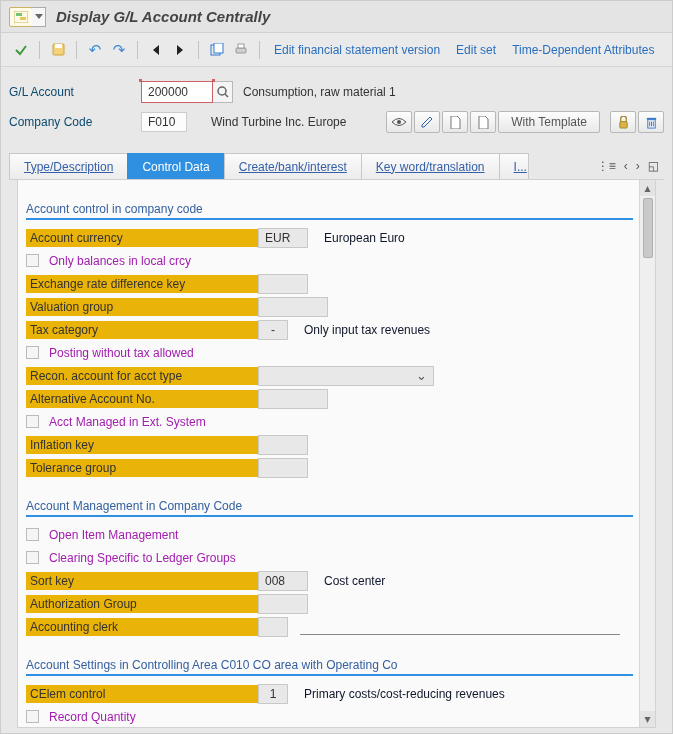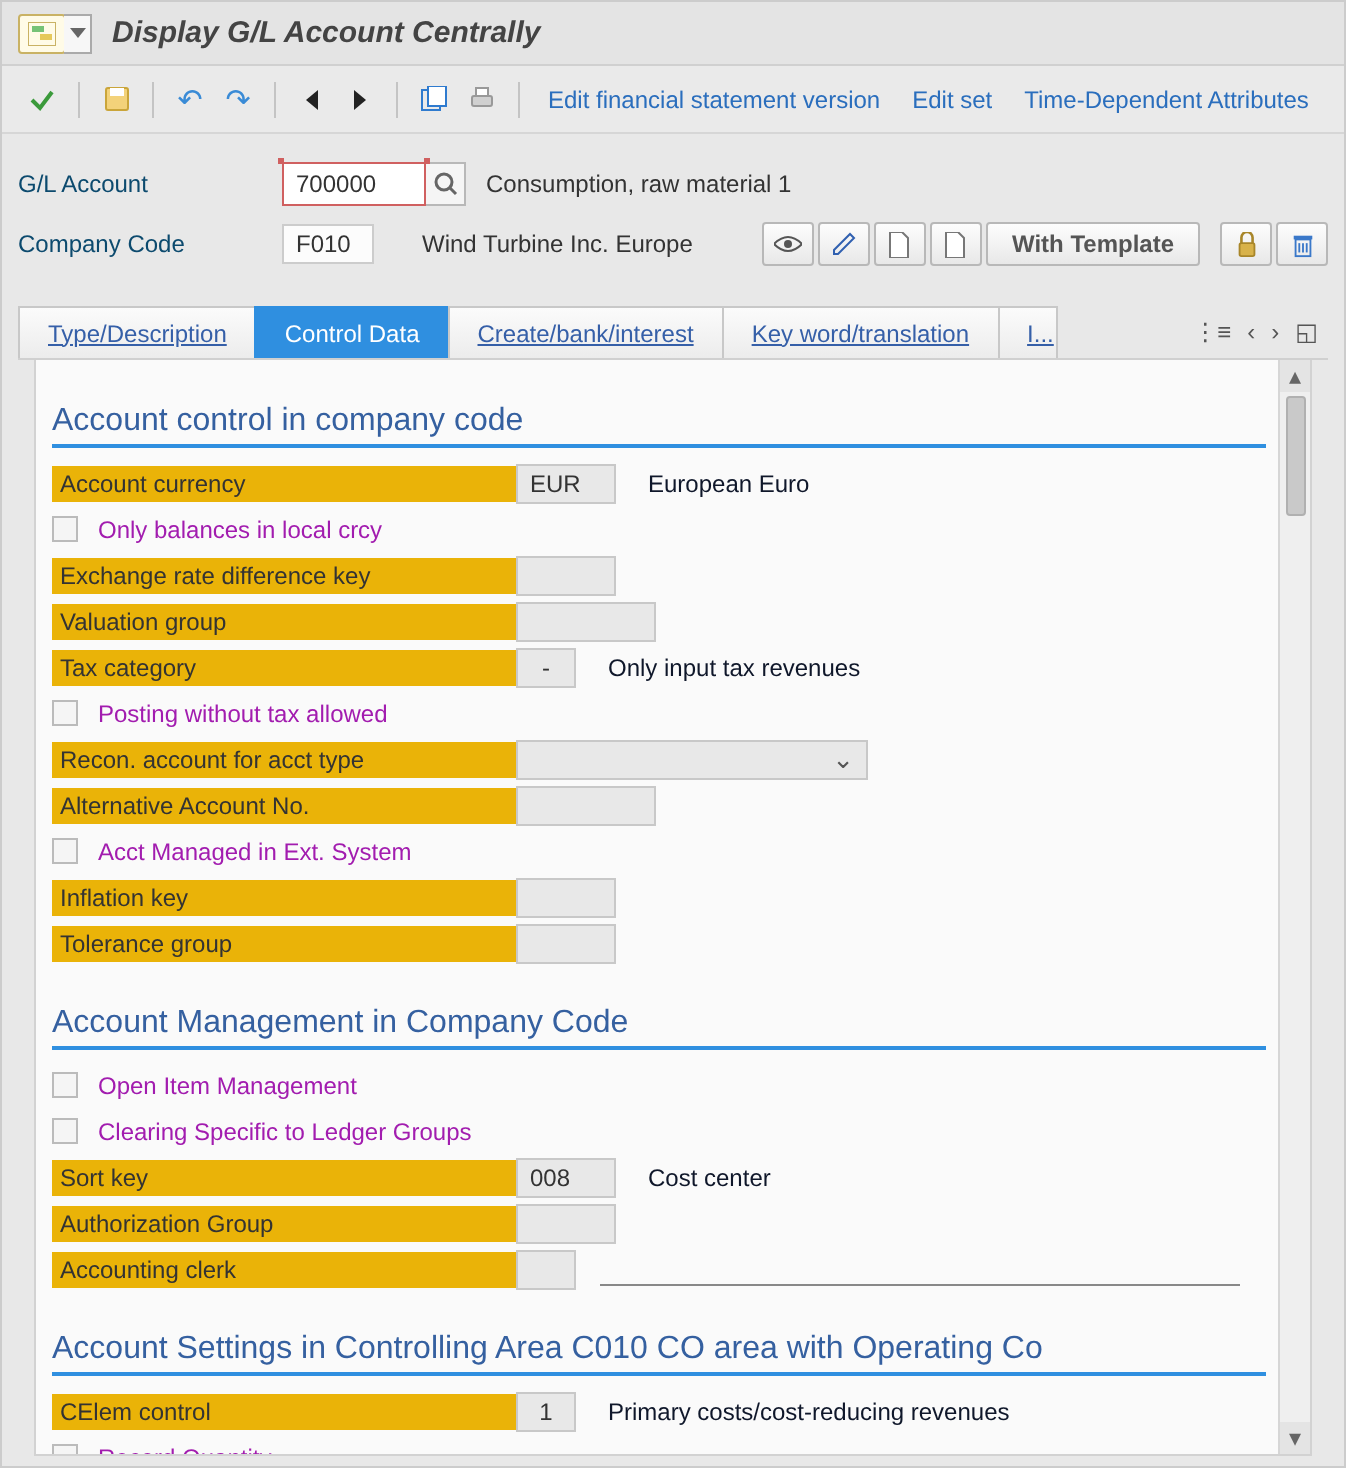--- a/index.html
+++ b/index.html
@@ -26,40 +26,40 @@
   .hrow { display:flex; align-items:center; height:26px; margin-bottom:4px; }
   .hlabel { width:132px; color:#0c4a6e; }
   .glbox { width:72px; height:22px; border:1px solid #d06060; background:#fff; display:flex; align-items:center; padding:0 6px; position:relative; }
   .glbox::before { content:""; position:absolute; left:-3px; top:-3px; width:3px; height:3px; background:#d06060; }
   .glbox::after { content:""; position:absolute; right:-3px; top:-3px; width:3px; height:3px; background:#d06060; }
   .search-match { width:20px; height:22px; border:1px solid #b8b8b8; border-left:none; background:#f5f5f5; display:flex; align-items:center; justify-content:center;}
   .ccbox { width:46px; height:20px; border:1px solid #ccc; background:#fcfcfc; display:flex; align-items:center; padding:0 6px; }
   .desc { margin-left:10px; color:#333; }
   .row-icons { display:flex; align-items:center; gap:2px; margin-left:auto; }
   .ibtn { width:26px; height:22px; border:1px solid #b8b8b8; background:linear-gradient(#fdfdfd,#e8e8e8); display:flex; align-items:center; justify-content:center; font-size:12px; color:#555; border-radius:2px;}
-  .ibtn.template { width:auto; padding:0 12px;font-weight:bold; }
+  .ibtn.template { width:auto; padding:0 12px; }
   .ibtn.lock svg, .ibtn.trash svg { width:13px; height:13px; }
 
   
   .tabstrip-outer { padding:0 8px; position:relative; }
   .tabctl { position:absolute; right:10px; top:6px; display:flex; gap:2px; align-items:center; color:#555;}
   .tabctl span { padding:0 3px; cursor:default; }
   .tabstrip { display:flex; border-bottom:1px solid #d0d0d0; margin-top:6px; }
   .tab { height:26px; padding:0 14px; display:flex; align-items:center; border:1px solid #c8c8c8; border-bottom:none; background:linear-gradient(#fbfbfb,#ececec); margin-right:-1px; font-size:12px; color:#355fa8; text-decoration:underline; white-space:nowrap; }
   .tab.active { background:#2f8fe0; color:#fff; text-decoration:none; border-color:#2f8fe0; }
   .tab.over { max-width:30px; overflow:hidden; }
 
   
   .panel-wrap { margin:0 8px 0 8px; border:1px solid #d2d2d2; border-top:none; background:#fafafa; height:548px; overflow:hidden; position:relative; }
   .scroll { position:absolute; right:0; top:0; bottom:0; width:16px; background:#efefef; border-left:1px solid #d6d6d6; display:flex; flex-direction:column; align-items:center; }
   .scroll .up, .scroll .dn { height:16px; width:100%; display:flex; align-items:center; justify-content:center; color:#666; background:#e4e4e4; }
   .scroll .thumb { margin-top:2px; width:10px; height:60px; background:#c9c9c9; border:1px solid #b0b0b0; border-radius:2px; }
 
   .panel { padding:10px 22px 10px 8px; }
-  .group-title { color:#3560a0; font-size:16px; margin-top:10px; padding:2px 0; }
+  .group-title { color:#3560a0; font-size:12px; margin-top:10px; padding:2px 0; }
   .group-line { height:2px; background:linear-gradient(to right,#2f8fe0,#2f8fe0); margin-bottom:6px; }
   .frow { display:flex; align-items:center; min-height:23px; padding:1px 0; }
   .flabel { width:232px; background:#eab308; padding:2px 4px; color:#333; }
   .flabel.dis { color:#a21caf; }
   .fval { height:20px; border:1px solid #c8c8c8; background:#e8e8e8; padding:0 6px; display:flex; align-items:center; }
   .fval.w30 { width:30px; justify-content:center; }
   .fval.w50 { width:50px; }
   .fval.w70 { width:70px; }
   .fval.select { width:176px; position:relative; justify-content:flex-end; }
   .fval.select::after { content:"⌄"; font-size:13px; color:#555; }
@@ -133,21 +133,21 @@
     <div class="sep"></div>
     <span class="tlink">Edit financial statement version</span>
     <span class="tlink">Edit set</span>
     <span class="tlink">Time-Dependent Attributes</span>
   </div>
 
   <div class="hdr">
     <div class="hrow">
       <div class="hlabel">G/L Account</div>
       <div class="glbox">
-          <span>700000</span>
+          <span>200000</span>
         </div>
       <div class="search-match">
           <svg width="12" height="12">
             <circle cx="5" cy="5" r="4" fill="none" stroke="#666" stroke-width="1.5"></circle>
             <line x1="8" y1="8" x2="11" y2="11" stroke="#666" stroke-width="1.5"></line>
           </svg>
         </div>
       <div class="desc">Consumption, raw material 1</div>
     </div>
     <div class="hrow">

